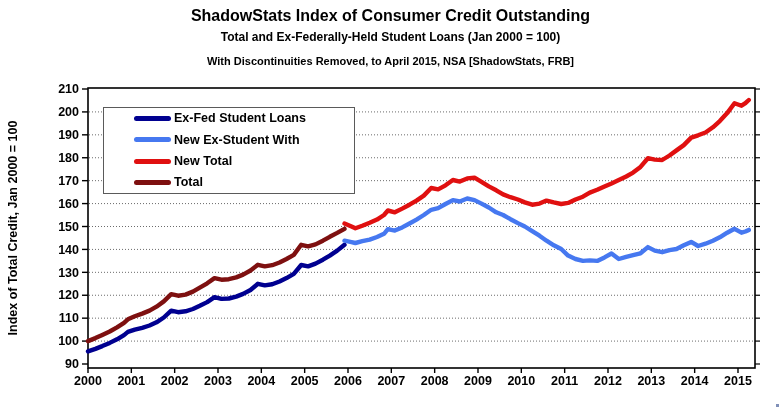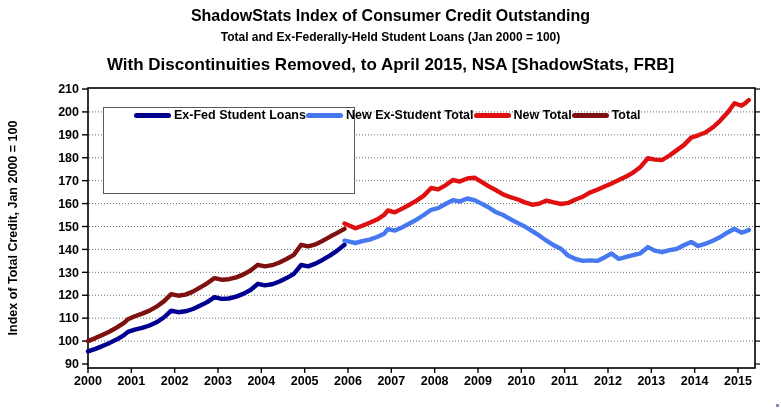--- a/index.html
+++ b/index.html
@@ -3,26 +3,26 @@
 <meta charset="utf-8">
 <style>
   html,body{margin:0;padding:0;background:#fff;}
   #canvas{
     position:relative;width:781px;height:410px;background:#fff;overflow:hidden;
     font-family:"Liberation Sans", sans-serif;color:#000;
   }
   .title{position:absolute;left:0;width:781px;text-align:center;font-weight:bold;white-space:nowrap;}
   #title1{top:7px;font-size:16px;}
   #title2{top:30px;font-size:12px;}
-  #title3{top:55px;font-size:17px;}
+  #title3{top:55px;font-size:11px;}
   #chart-svg{position:absolute;left:0;top:0;}
   #legend{
     position:absolute;left:103px;top:107px;width:252px;height:87px;
     background:#fff;border:1px solid #5a5a5a;box-sizing:border-box;
-    display:flex;flex-direction:row;justify-content:space-around;
+    display:flex;flex-direction:column;justify-content:space-around;
     padding-left:30px;z-index:5;
   }
   .legend-item{display:flex;align-items:center;gap:3px;height:14px;}
   .legend-swatch{width:37px;height:5px;border-radius:3px;flex:0 0 auto;}
   .legend-label{font-size:12.5px;font-weight:bold;line-height:1;white-space:nowrap;}
   #speck{position:absolute;left:776px;top:404px;width:3px;height:3px;background:#8090b8;}
 </style>
 </head>
 <body>
 
@@ -122,21 +122,21 @@
       <path d="M344.5 240.7 L351.5 242.1 L355.4 243.0 L362.3 241.2 L369.7 239.6 L377.0 237.0 L384.0 233.8 L387.9 229.2 L394.8 230.6 L402.2 227.4 L409.5 223.5 L416.5 219.6 L423.8 215.0 L431.2 209.8 L438.1 208.2 L445.5 204.0 L452.9 200.1 L459.8 201.5 L467.2 198.5 L474.5 200.1 L481.5 203.6 L488.8 207.5 L496.2 212.3 L503.1 215.0 L510.5 219.2 L517.9 223.1 L524.8 226.5 L532.2 231.1 L539.5 235.7 L546.5 240.7 L553.8 245.3 L561.2 249.0 L568.1 255.6 L575.5 259.0 L582.9 260.9 L589.8 260.4 L597.2 260.9 L604.5 257.4 L611.5 253.5 L618.8 259.0 L626.2 256.8 L633.1 255.1 L640.5 253.3 L647.9 247.1 L654.8 250.6 L662.2 252.2 L669.5 250.1 L676.5 249.0 L683.8 245.3 L691.2 241.9 L698.1 246.0 L705.5 243.7 L712.9 240.7 L719.8 237.3 L727.2 232.7 L734.5 228.8 L741.5 232.7 L745.4 231.5 L748.8 229.9" fill="none" stroke="#4678F0" stroke-width="4.4" stroke-linecap="round" stroke-linejoin="round"></path>
     </svg>
 
   <div id="legend">
       <div class="legend-item">
         <span class="legend-swatch" style="background: rgb(0, 0, 144);"></span>
         <span class="legend-label">Ex-Fed Student Loans</span>
       </div>
       <div class="legend-item">
         <span class="legend-swatch" style="background: rgb(70, 120, 240);"></span>
-        <span class="legend-label">New Ex-Student Total</span>
+        <span class="legend-label">New Ex-Student With</span>
       </div>
       <div class="legend-item">
         <span class="legend-swatch" style="background: rgb(224, 16, 16);"></span>
         <span class="legend-label">New Total</span>
       </div>
       <div class="legend-item">
         <span class="legend-swatch" style="background: rgb(126, 16, 16);"></span>
         <span class="legend-label">Total</span>
       </div>
     </div>

